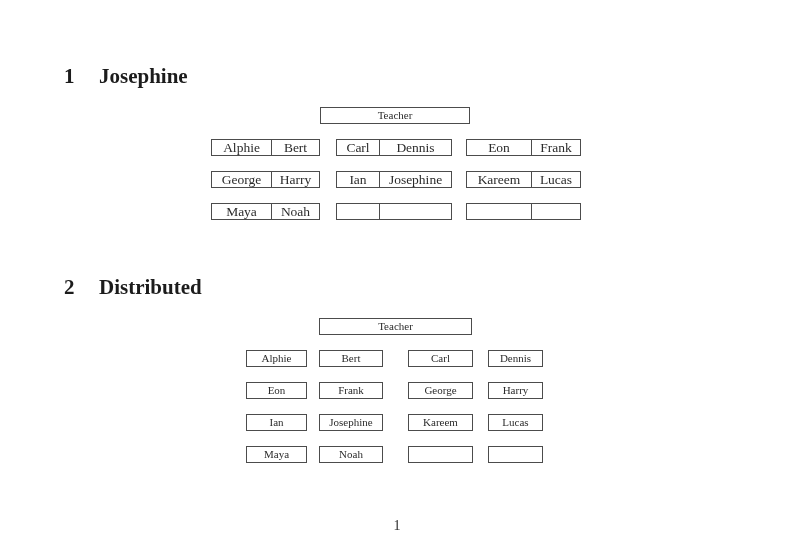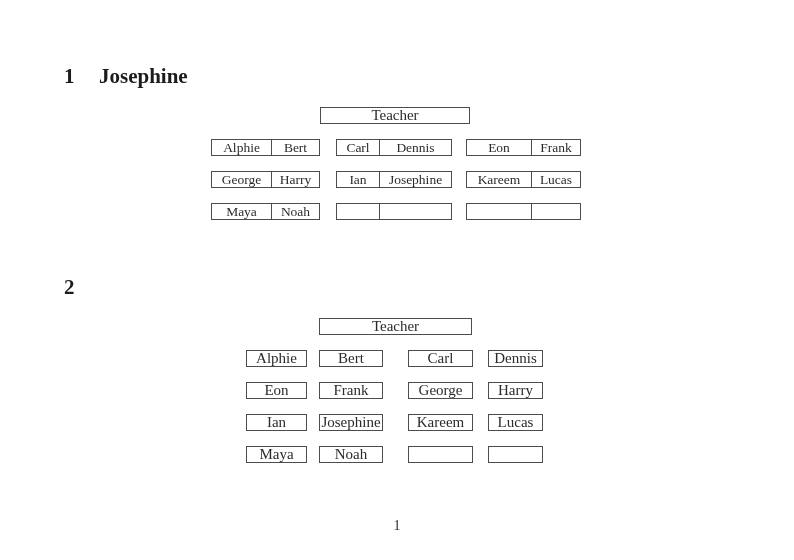--- a/index.html
+++ b/index.html
@@ -28,21 +28,21 @@
 
   .box {
     position: absolute;
     height: 17px;
     border: 1px solid #4c4c4c;
     box-sizing: border-box;
     background: #ffffff;
     display: flex;
     align-items: center;
     justify-content: center;
-    font-size: 15px;
+    font-size: 11px;
     line-height: 1;
     color: #2b2b2b;
   }
   .pairbox {
     position: absolute;
     height: 17px;
     border: 1px solid #4c4c4c;
     box-sizing: border-box;
     background: #ffffff;
     display: flex;
@@ -133,20 +133,21 @@
     <span class="cell first">Kareem</span>
     <span class="cell rest">Lucas</span>
   </div>
   <div class="pairbox gR crow3">
     <span class="cell first"></span>
     <span class="cell rest"></span>
   </div>
 
   <div class="sec-heading heading-2">
     <span class="sec-num">2</span>
+    <span class="sec-title">Distributed</span>
   </div>
 
   <div class="box teacher-2">
     <span>Teacher</span>
   </div>
 
   <div class="box dc1 drow1">
       <span>Alphie</span>
     </div>
   <div class="box dc2 drow1">

